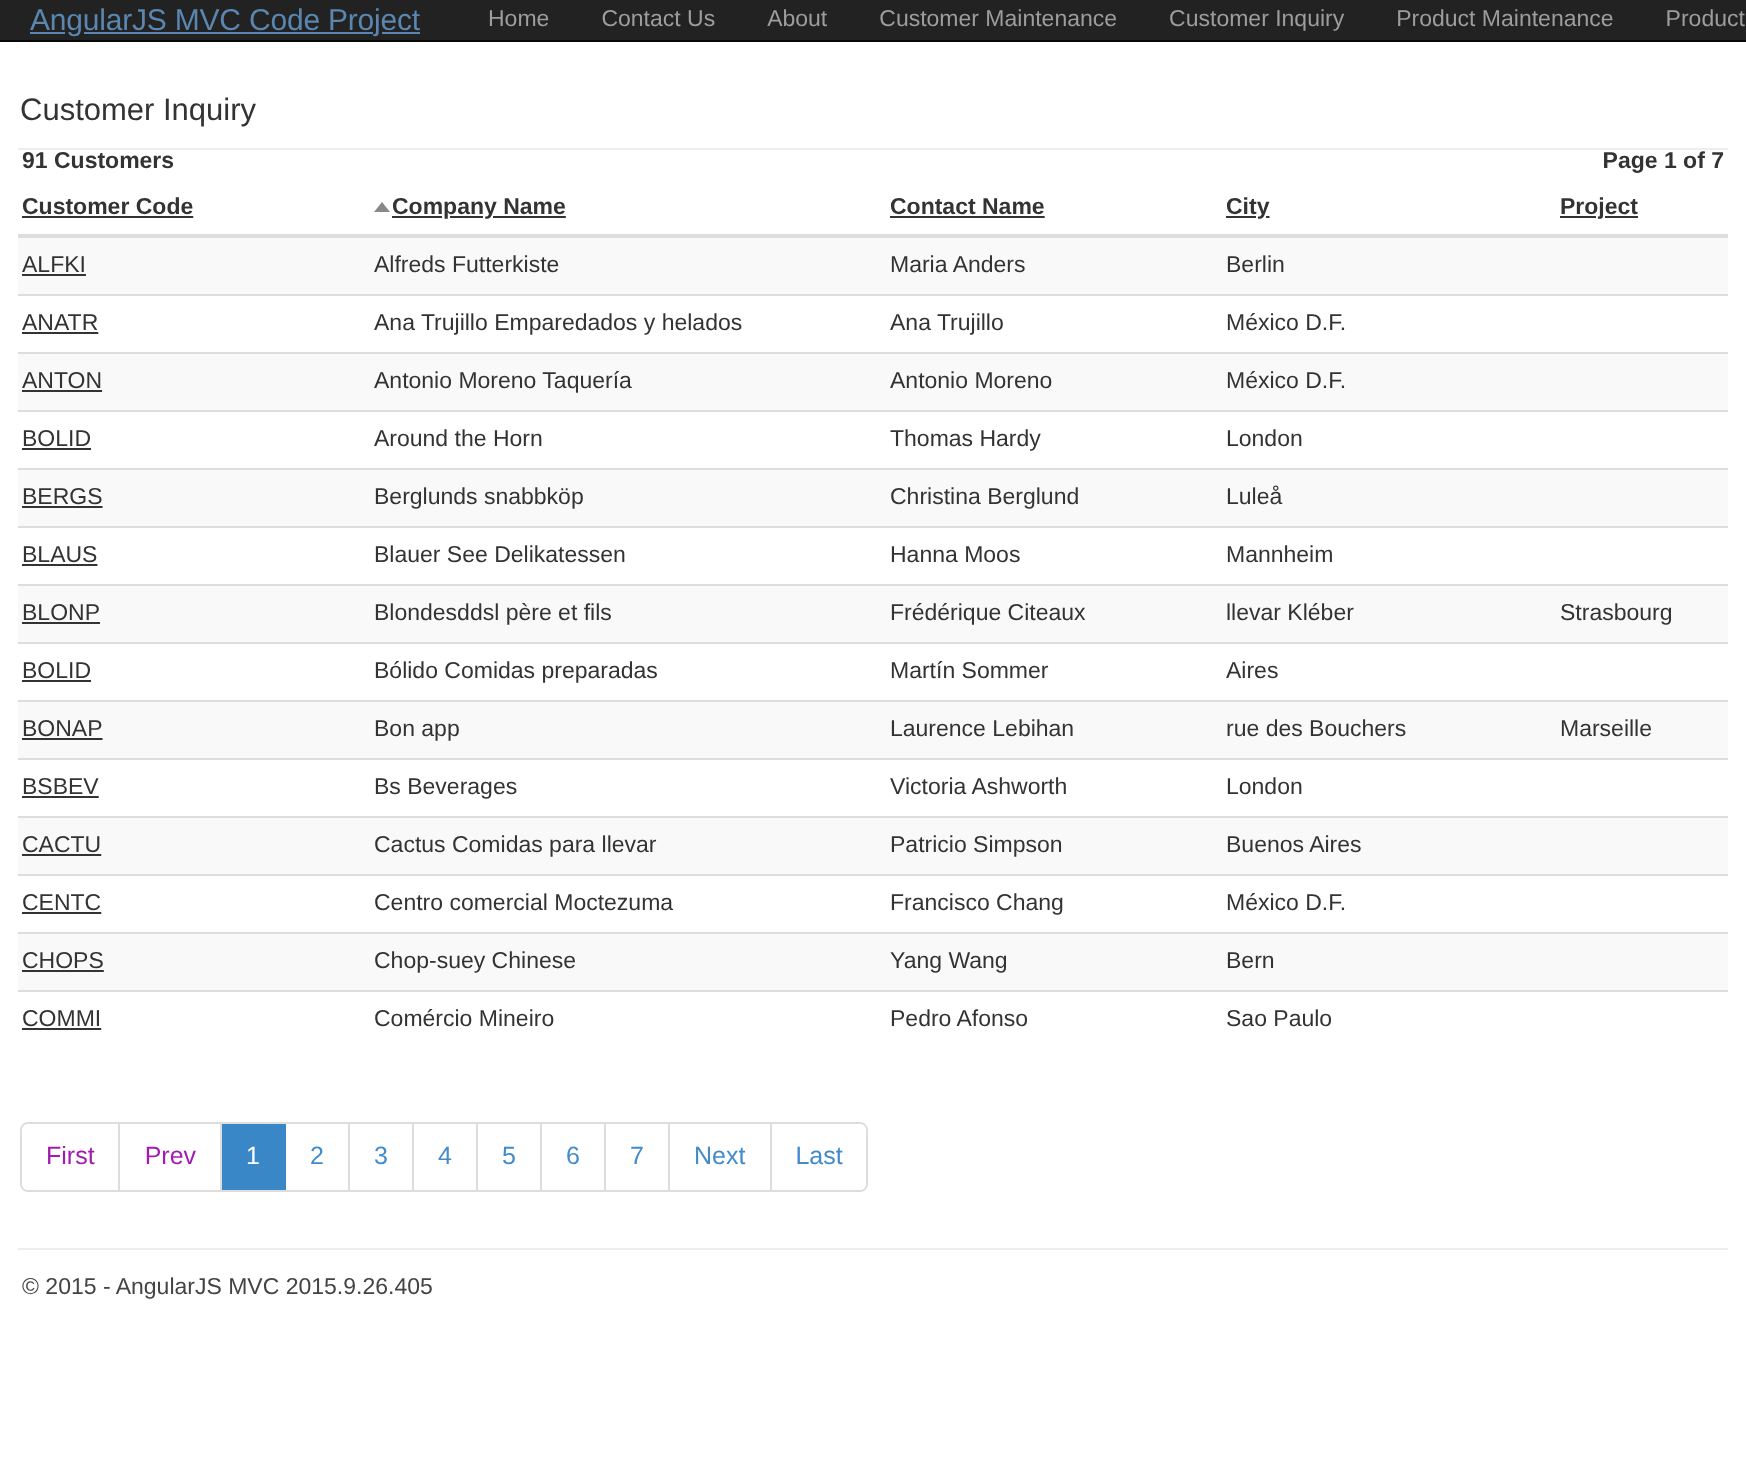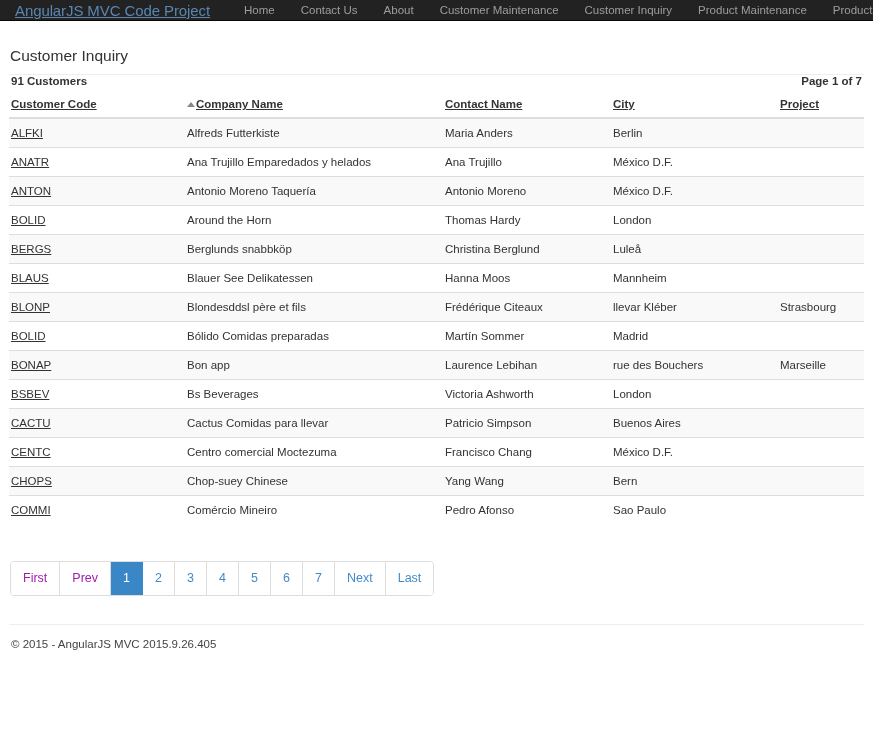--- a/index.html
+++ b/index.html
@@ -251,21 +251,21 @@
           <td><a class="code-link" href="#">BLONP</a></td>
           <td>Blondesddsl père et fils</td>
           <td>Frédérique Citeaux</td>
           <td>llevar Kléber</td>
           <td>Strasbourg</td>
         </tr>
         <tr>
           <td><a class="code-link" href="#">BOLID</a></td>
           <td>Bólido Comidas preparadas</td>
           <td>Martín Sommer</td>
-          <td>Madrid</td>
+          <td>Aires</td>
           <td></td>
         </tr>
         <tr>
           <td><a class="code-link" href="#">BONAP</a></td>
           <td>Bon app</td>
           <td>Laurence Lebihan</td>
           <td>rue des Bouchers</td>
           <td>Marseille</td>
         </tr>
         <tr>

